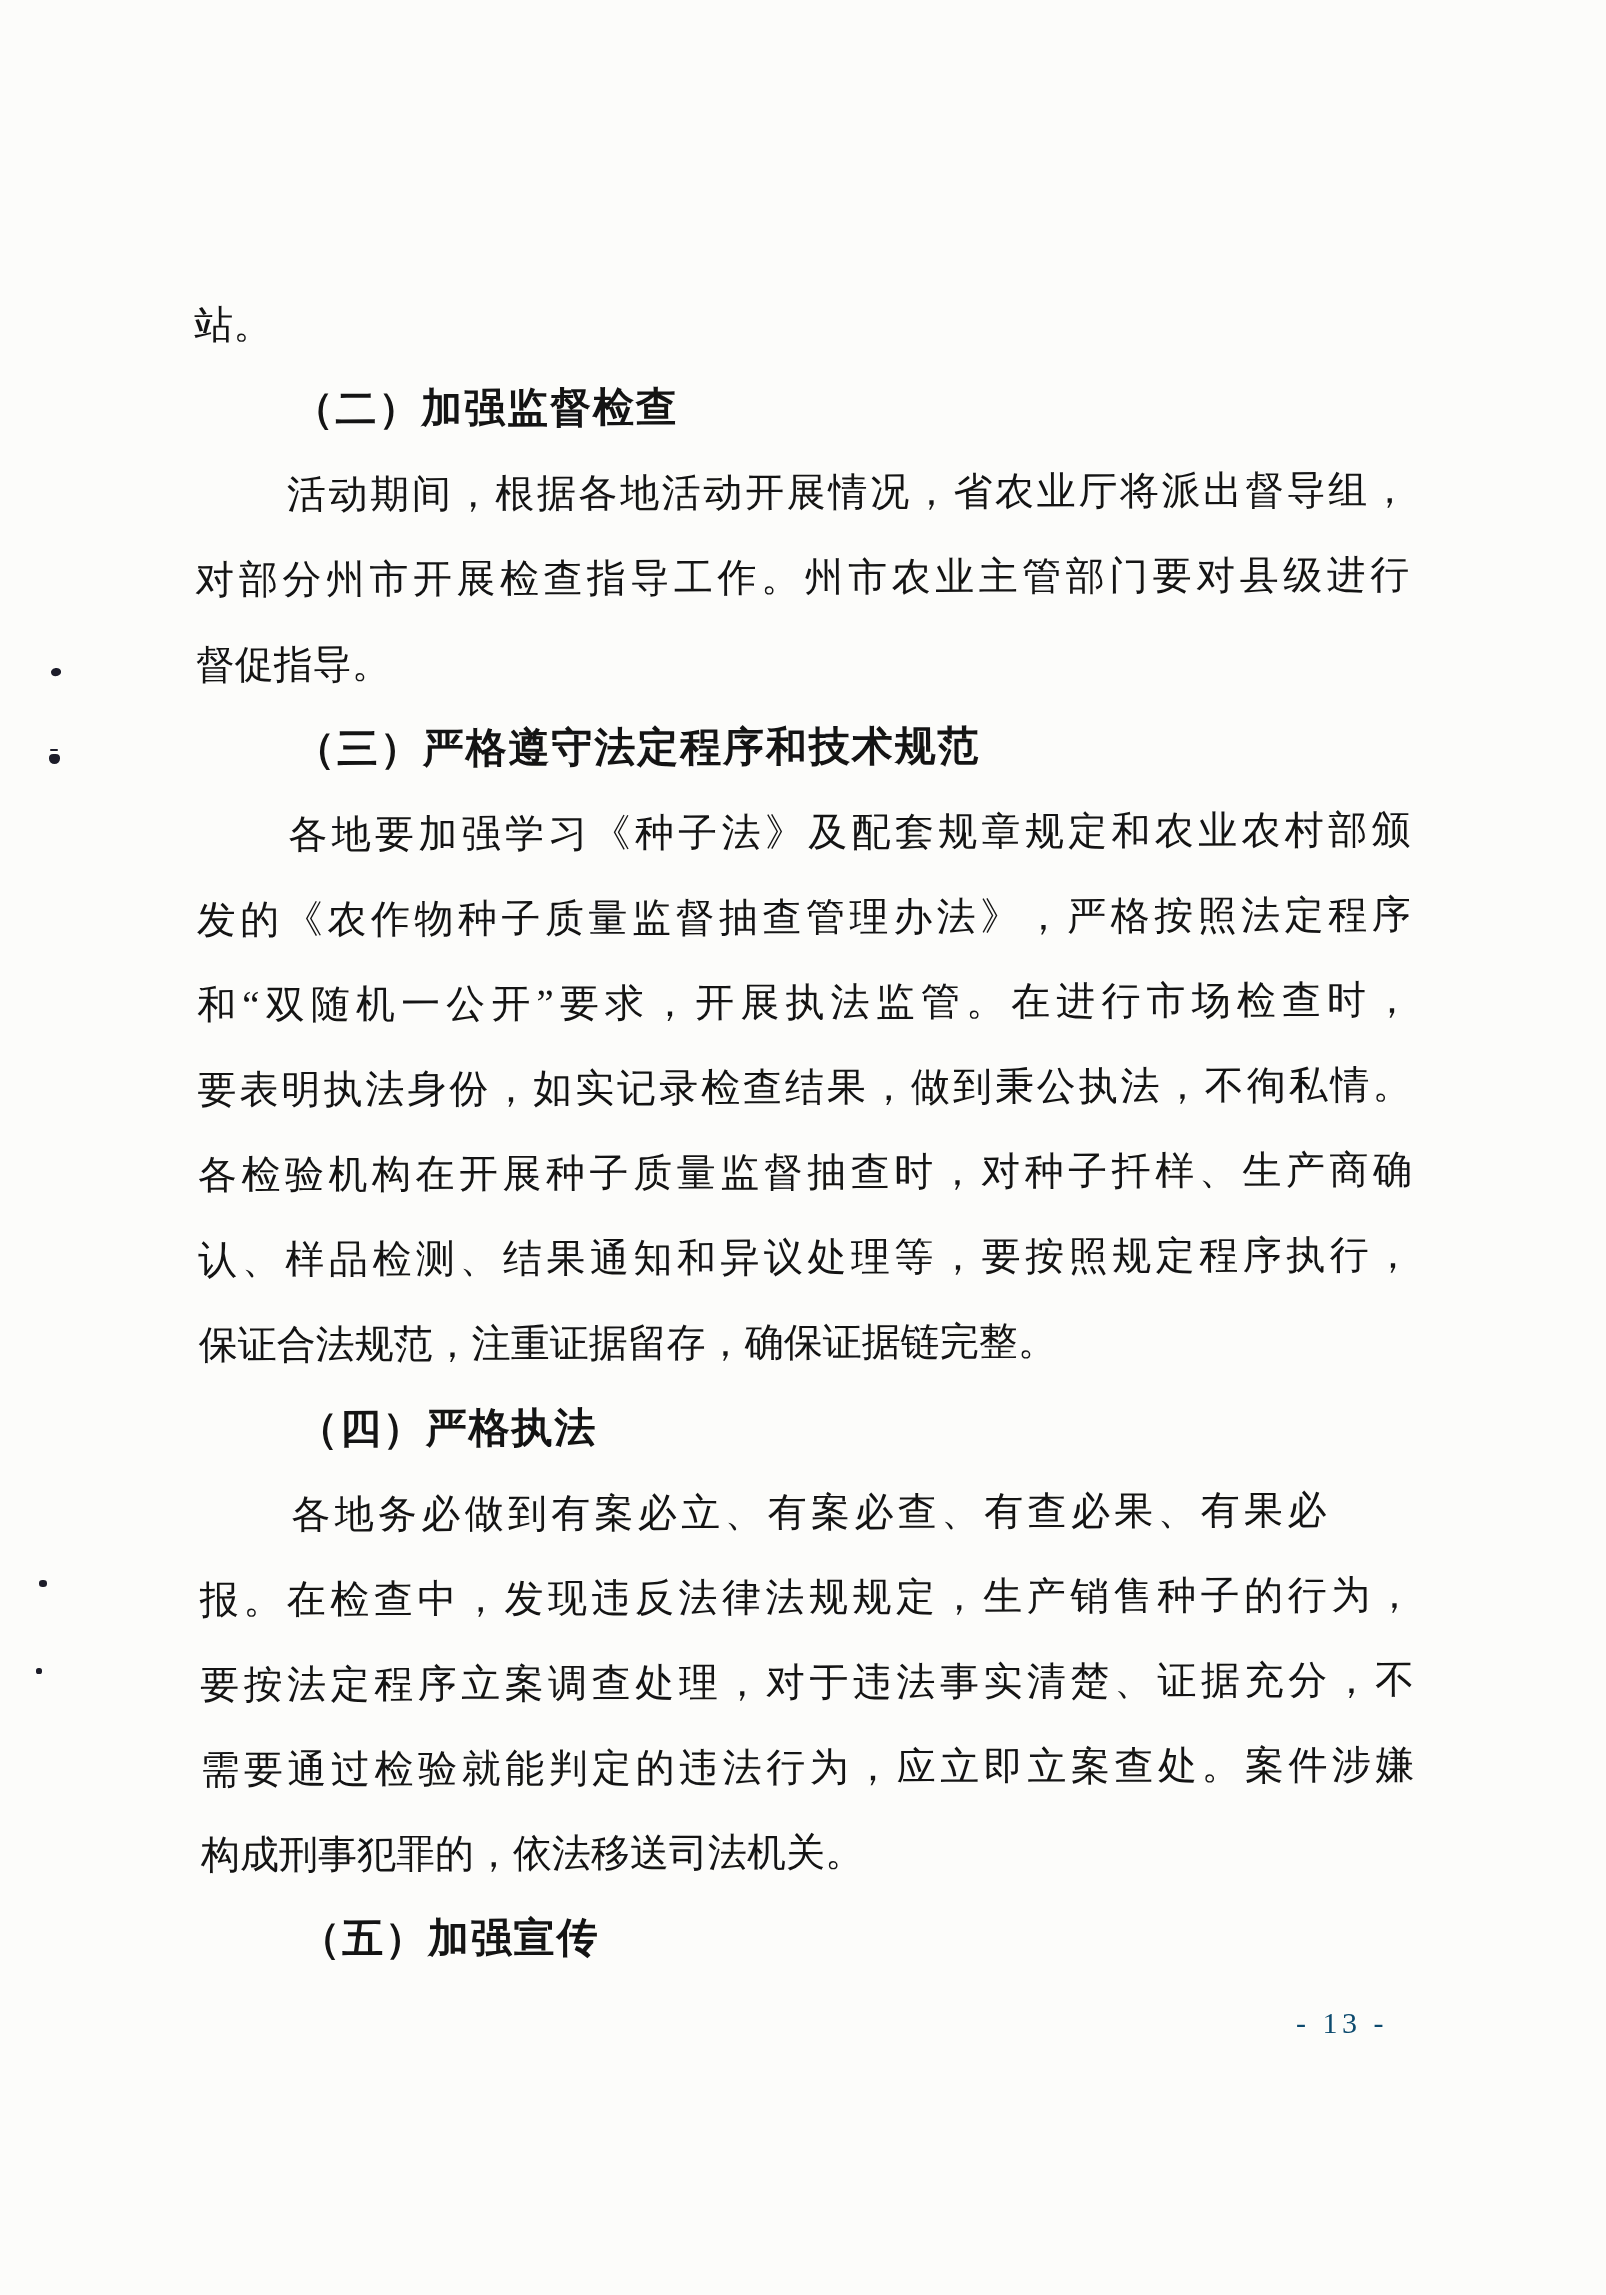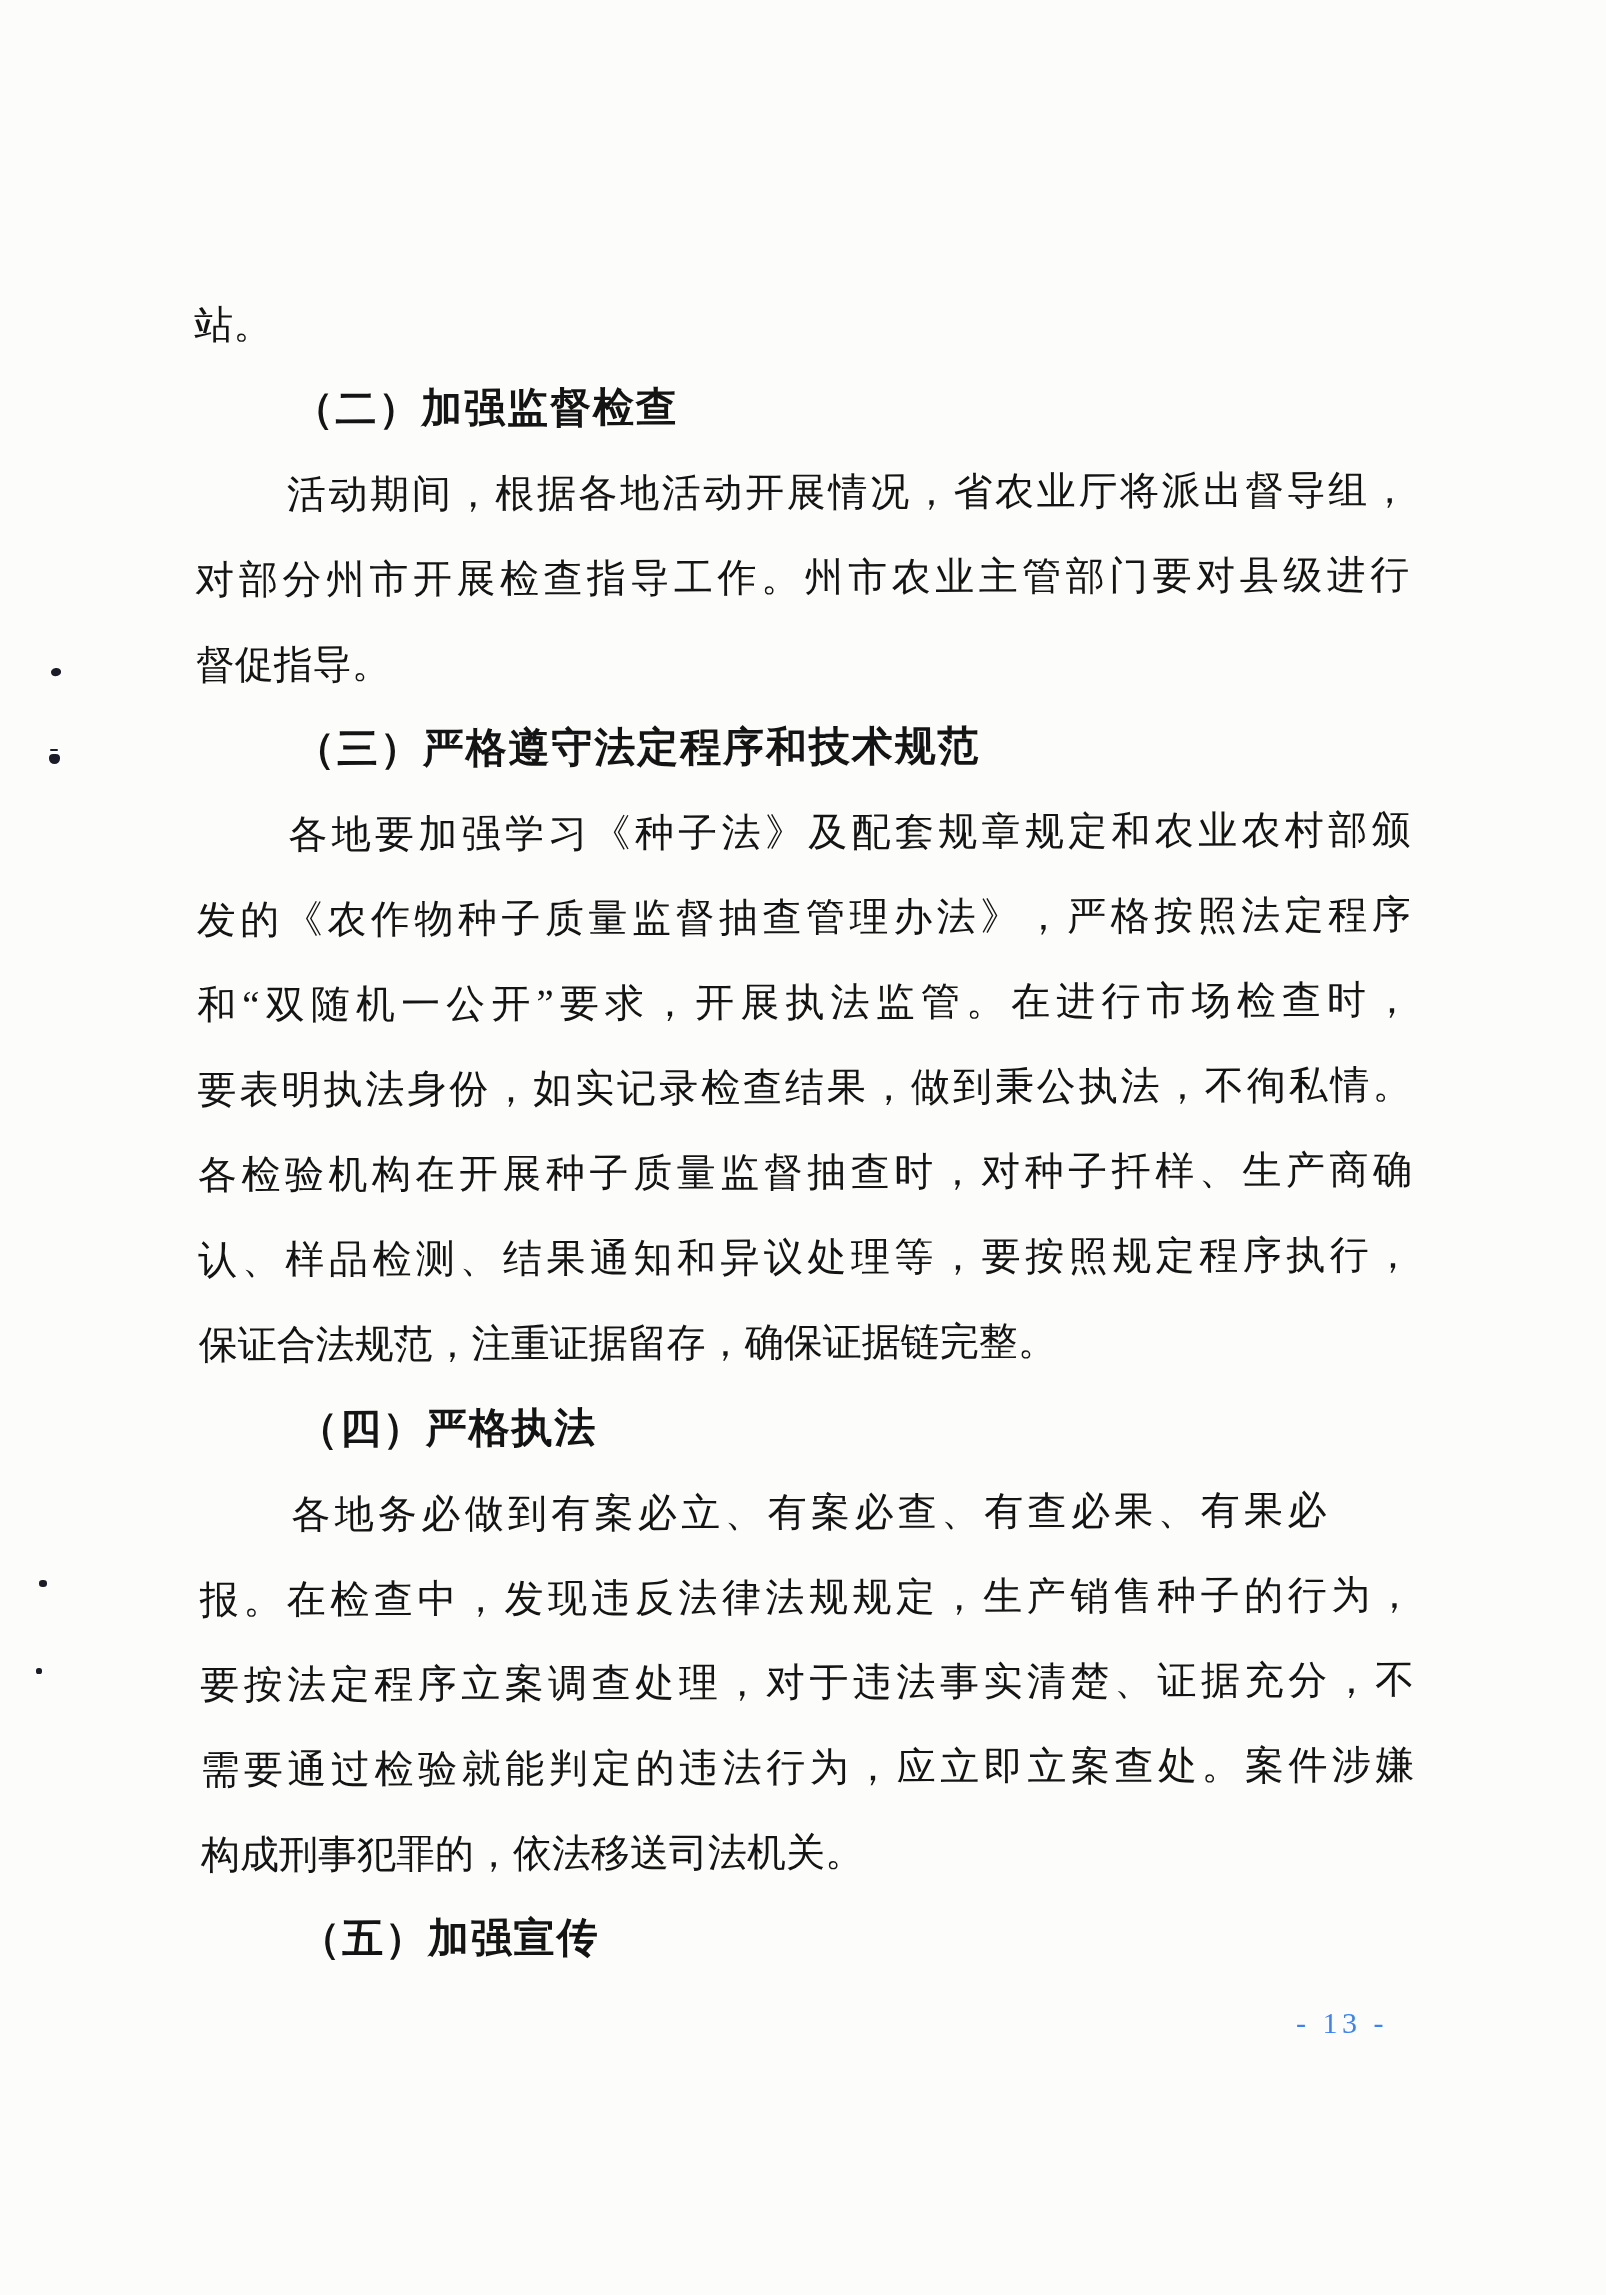--- a/index.html
+++ b/index.html
@@ -46,21 +46,21 @@
     font-size: 41px;
     text-indent: 98px;
     letter-spacing: 1.9px;
   }
   .page-number {
     position: absolute;
     top: 2006px;
     right: 219px;
     font-size: 30px;
     letter-spacing: 4.5px;
-    color: #3b82f6;
+    color: #0c4a6e;
     font-family: "Liberation Serif", serif;
   }
   .speck {
     position: absolute;
     background: #1c1c29;
     border-radius: 45%;
   }
   .speck-1 { left: 51px; top: 668px; width: 10.4px; height: 7.8px; transform: rotate(-12deg); }
   .speck-2 { left: 49px; top: 754px; width: 11px; height: 10.4px; border-radius: 38% 38% 50% 50%; }
   .speck-2::before {

